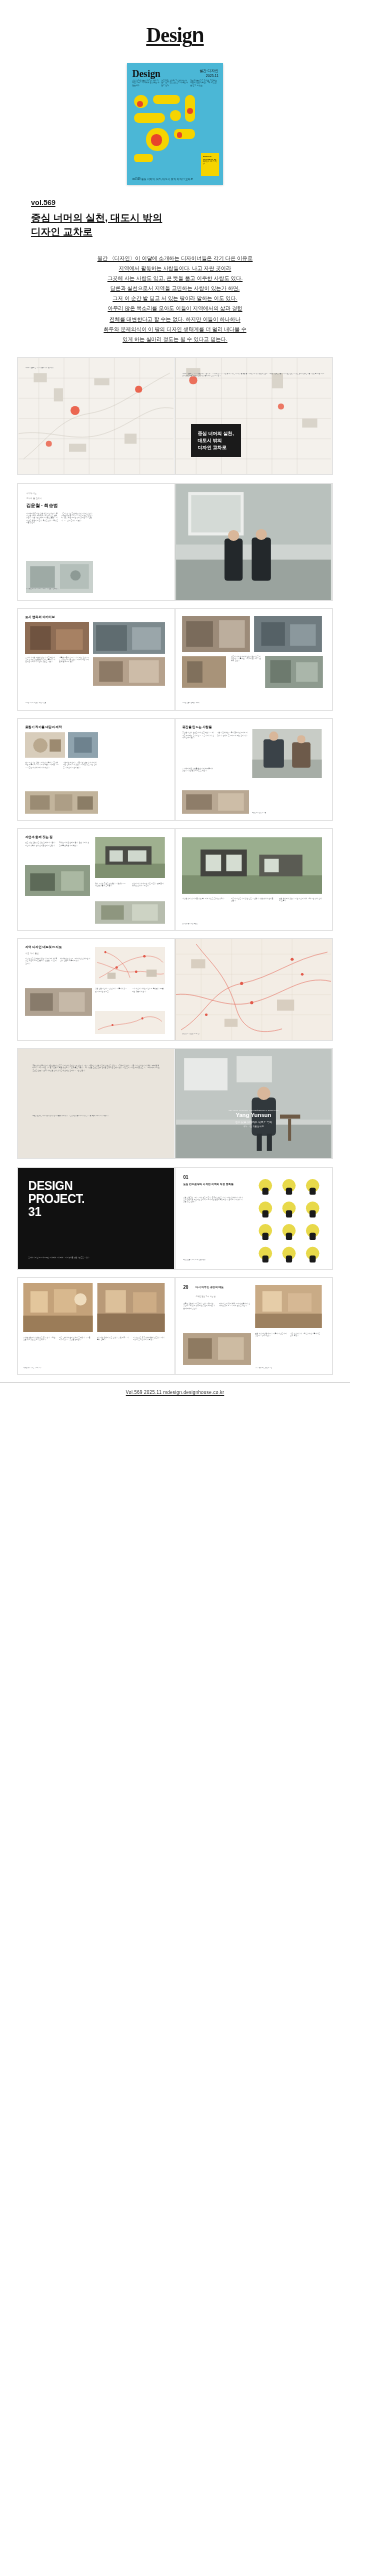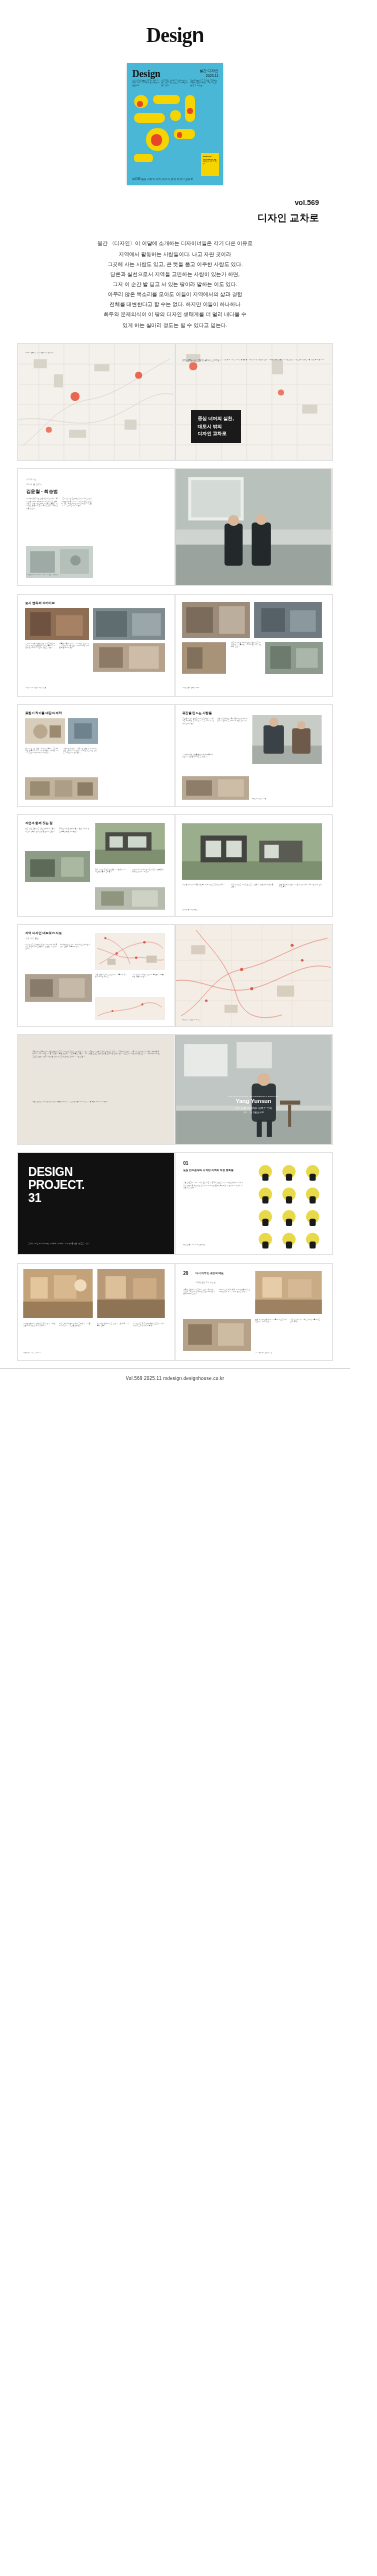--- a/index.html
+++ b/index.html
@@ -2,21 +2,21 @@
 <html style="font-size:8.2px"><head>
 <meta charset="utf-8">
 <style>
   * { box-sizing: border-box; margin: 0; padding: 0; }
   body {
     width: 378px;
     background: #ffffff;
     font-family: "Liberation Sans", sans-serif;
     color: #1a1a1a;
   }
-  .page { width: 350px; position: relative; }
+  .page { width: 350px; position: relative; text-decoration: underline; }
 
   
   .masthead {
     text-align: center;
     padding: 23px 0 13.4px;
   }
   .masthead .logo {
     font-family: "Liberation Serif", serif;
     font-size: 20.6px;
     font-weight: 700;
@@ -69,21 +69,21 @@
     width: 17.5px; height: 23px; background: #f5d400;
     font-size: 2.2px; color:#111; padding: 1.5px; line-height: 1.3;
     overflow: hidden;
   }
   .cover .c-bottom {
     position: absolute; left: 5.2px; bottom: 4.1px;
     font-size: 2.6px; color: #08303d; line-height: 1.4;
   }
 
   
-  .title-block { text-align: right; padding: 1px 31px 9.3px; }
+  .title-block { text-align: left; padding: 1px 31px 9.3px; }
   .title-block .vol {
     font-size: 7.2px; font-weight: 700; margin-bottom: 4.1px; color: #111;
   }
   .title-block .headline {
     font-size: 9.8px; font-weight: 700; line-height: 1.45; color: #111;
   }
   .desc {
     padding: 4.1px 40px 13.4px;
     font-size: 5.2px;
     line-height: 1.95;
@@ -163,20 +163,21 @@
         <div class="sq" style="left:7.2px;top:62px;width:18.5px;height:7.2px;border-radius:3.6px;"></div>
       </div>
       <div class="c-yellow-tag">DESIGN PROJECT 28 디자인 프로젝트</div>
       <div class="c-bottom">vol.569 중심 너머의 실천, 대도시 밖의 디자인 교차로</div>
     </div>
   </div>
 
   <div class="title-block">
     <div class="vol">vol.569</div>
     <div class="headline">
+      <div>중심 너머의 실천, 대도시 밖의</div>
       <div>디자인 교차로</div>
     </div>
   </div>
 
   <div class="desc">
     <div>월간 〈디자인〉이 이달에 소개하는 디자이너들은 각기 다른 이유로</div>
     <div>지역에서 활동하는 사람들이다. 나고 자란 곳이라</div>
     <div>그곳에 사는 사람도 있고, 큰 뜻을 품고 이주한 사람도 있다.</div>
     <div>담론과 실천으로서 지역을 고민하는 사람이 있는가 하면,</div>
     <div>그저 이 순간 발 딛고 서 있는 땅이라 말하는 이도 있다.</div>

